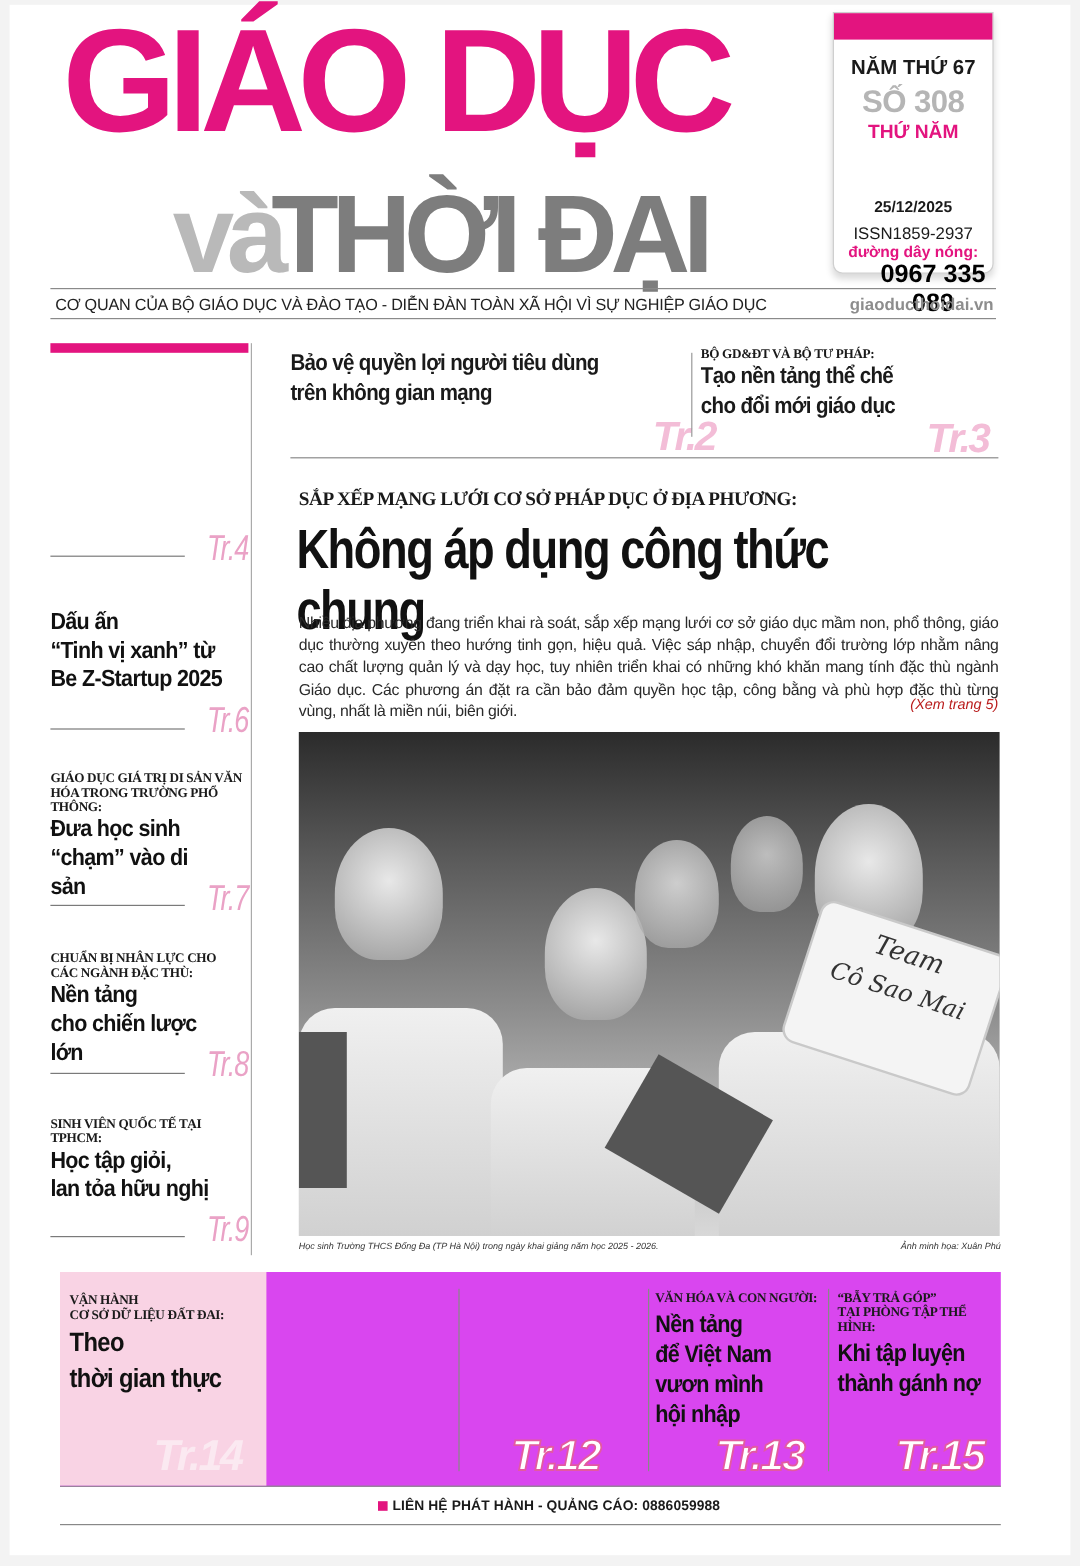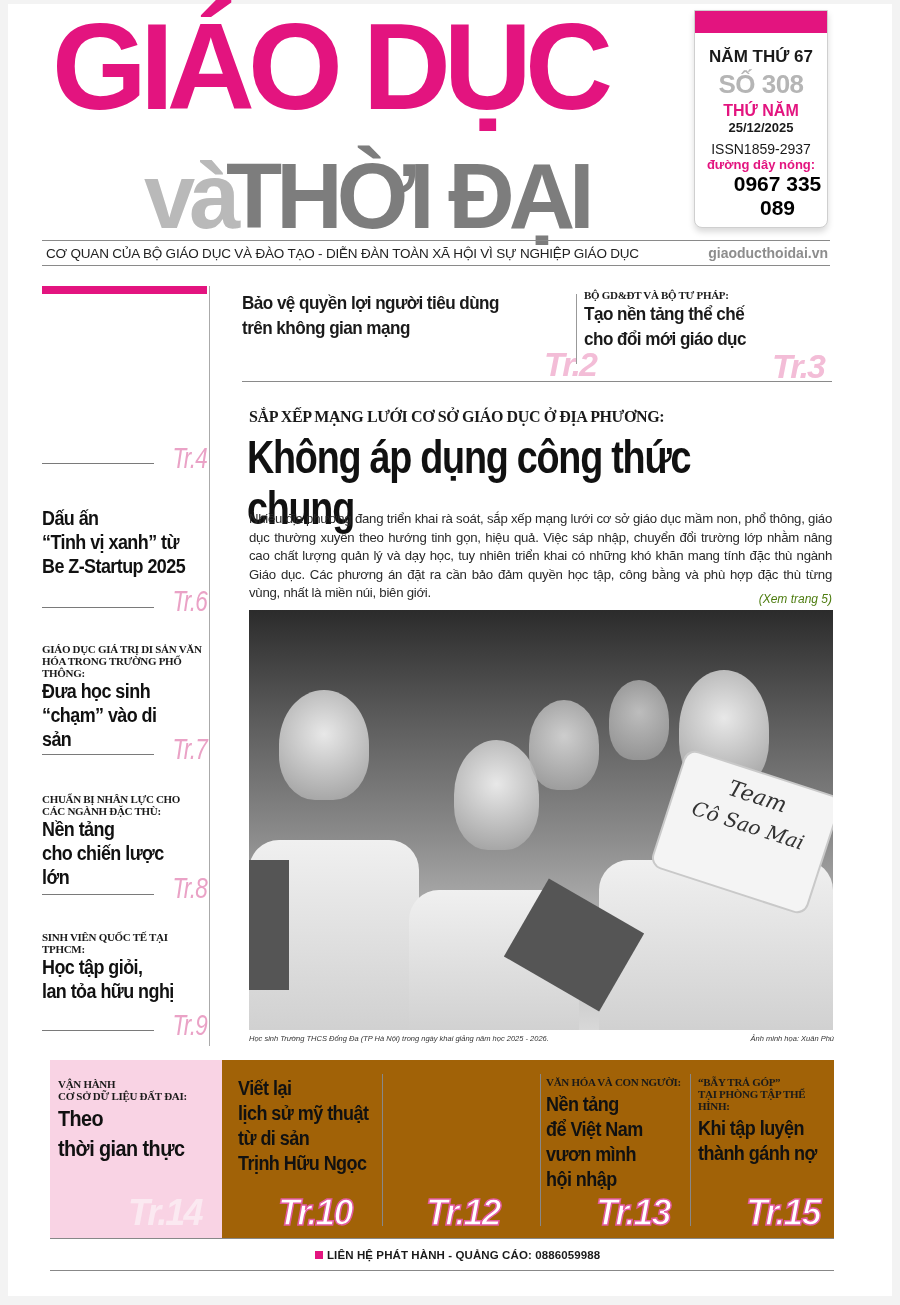--- a/index.html
+++ b/index.html
@@ -37,21 +37,21 @@
   
   .issue-box {
     position: absolute; left: 694px; top: 10px; width: 132px; height: 216px;
     border: 1px solid #cfcfcf; border-radius: 0 0 8px 8px; background: #fff;
     box-shadow: 0 4px 6px rgba(0,0,0,0.15); text-align: center;
   }
   .issue-box .bar { height: 22px; background: #e3147f; }
   .issue-year { margin-top: 14px; font-size: 17px; font-weight: 700; color: #1a1a1a; }
   .issue-num { font-size: 26px; font-weight: 700; color: #b5b5b5; margin-top: 2px; letter-spacing: -0.5px;}
   .issue-day { font-size: 16px; font-weight: 700; color: #e3147f; margin-top: 2px; }
-  .issue-date { font-size: 13px; font-weight: 700; color: #1a1a1a; }
+  .issue-date { font-size: 13px; font-weight: 700; color: #1a1a1a; margin-top: 45px; }
   .issue-issn { font-size: 14px; color: #1a1a1a; margin-top: 6px; }
   .issue-hot { font-size: 13px; font-weight: 700; color: #e3147f; }
   .issue-phone { font-size: 21px; font-weight: 700; color: #000000; margin-left: 33px; }
   
   .sidebar { position: absolute; left: 42px; top: 286px; width: 167px; height: 760px; border-right: 1px solid #aaa; }
   .sidebar .topbar { position: absolute; left: 0; top: 0; width: 165px; height: 8px; background: #e3147f; }
   .side-item { position: absolute; left: 0; width: 160px; }
   .kicker {
     font-family: "Liberation Serif", serif; font-size: 11px; font-weight: 700;
     text-transform: uppercase; line-height: 12px; color: #1a1a1a; letter-spacing: -0.3px;
@@ -83,34 +83,34 @@
   }
   .lead-head {
     position: absolute; left: 247px; top: 432px;
     font-weight: 700; font-size: 46px; letter-spacing: -1.5px; color: #111; line-height: 1.1;
     transform: scaleX(0.82); transform-origin: left;
   }
   .lead-body {
     position: absolute; left: 249px; top: 510px; width: 583px;
     font-size: 13.2px; line-height: 18.6px; color: #2a2a2a; text-align: justify; letter-spacing: -0.25px;
   }
-  .lead-more { position: absolute; right: 68px; top: 592px; font-size: 12px; font-style: italic; color: #4d7c0f; }
+  .lead-more { position: absolute; right: 68px; top: 580px; font-size: 12px; font-style: italic; color: #b91c1c; }
   
   .photo {
     position: absolute; left: 249px; top: 610px; width: 584px; height: 420px; overflow: hidden;
     background: linear-gradient(180deg, #2b2b2b 0%, #5a5a5a 25%, #8d8d8d 55%, #bdbdbd 80%, #d8d8d8 100%);
   }
   .photo .kid { position: absolute; border-radius: 50% 50% 40% 40%; background: radial-gradient(circle at 50% 40%, #e8e8e8, #9a9a9a); }
   .photo .body { position: absolute; background: linear-gradient(180deg, #f0f0f0, #cfcfcf); border-radius: 30px 30px 0 0; }
   .photo .sign { position: absolute; background: #f4f4f4; border: 2px solid #c9c9c9; border-radius: 12px; color: #333; font-family: "DejaVu Serif", serif; font-style: italic; text-align: center; }
   .photo .flag { position: absolute; background: #555; }
   .cap-left { position: absolute; left: 249px; top: 1034px; font-size: 7.5px; font-style: italic; color: #333; }
   .cap-right { position: absolute; right: 66px; top: 1034px; font-size: 7.5px; font-style: italic; color: #333; }
   
-  .strip { position: absolute; left: 50px; top: 1060px; width: 784px; height: 178px; background: #a16207; border-bottom: 1px solid #888; }
+  .strip { position: absolute; left: 50px; top: 1060px; width: 784px; height: 178px; background: #d946ef; border-bottom: 1px solid #888; }
   .strip .cell { position: absolute; top: 0; height: 178px; }
   .strip .cell.pink { background: #f9d3e4; }
   .strip .vsep { position: absolute; top: 14px; width: 1px; height: 152px; background: #888; }
   .cell-kicker { font-family: "Liberation Serif", serif; font-weight: 700; font-size: 11px; line-height: 12px; letter-spacing: -0.3px; text-transform: uppercase; white-space: pre-line; color:#1a1a1a; }
   .cell-head { font-weight: 700; font-size: 20px; line-height: 25px; letter-spacing: -0.6px; transform: scaleX(0.9); transform-origin: left; white-space: pre-line; color: #111; }
   .tr-out {
     position: absolute; bottom: 4px; font-weight: 700; font-style: italic; font-size: 36px;
     color: #ffffff; -webkit-text-stroke: 1.5px #e35aa0; letter-spacing: -2px;
   }
   .tr-white { position: absolute; bottom: 4px; font-weight: 700; font-style: italic; font-size: 36px; color: #fbe9f1; letter-spacing: -2px; }
@@ -190,21 +190,21 @@
 <div class="tr-big" style="left:500px; top:345px;margin-left:44px;">Tr.2</div>
 <div class="top-divider"></div>
 <div class="top-story-2">
   <div class="kicker">BỘ GD&amp;ĐT VÀ BỘ TƯ PHÁP:</div>
   <div class="top-head">Tạo nền tảng thể chế
 cho đổi mới giáo dục</div>
 </div>
 <div class="tr-big" style="left:772px; top:347px;">Tr.3</div>
 <div class="top-rule"></div>
 
-<div class="lead-kicker">SẮP XẾP MẠNG LƯỚI CƠ SỞ GIÁO DỤC Ở ĐỊA PHƯƠNG:</div>
+<div class="lead-kicker">SẮP XẾP MẠNG LƯỚI CƠ SỞ PHÁP DỤC Ở ĐỊA PHƯƠNG:</div>
 <div class="lead-head">Không áp dụng công thức chung</div>
 <div class="lead-body">Nhiều địa phương đang triển khai rà soát, sắp xếp mạng lưới cơ sở giáo dục mầm non, phổ thông, giáo dục thường xuyên theo hướng tinh gọn, hiệu quả. Việc sáp nhập, chuyển đổi trường lớp nhằm nâng cao chất lượng quản lý và dạy học, tuy nhiên triển khai có những khó khăn mang tính đặc thù ngành Giáo dục. Các phương án đặt ra cần bảo đảm quyền học tập, công bằng và phù hợp đặc thù từng vùng, nhất là miền núi, biên giới.</div>
 <div class="lead-more">(Xem trang 5)</div>
 
 <div class="photo">
 
   <div class="body" style="left:0; top:230px; width:170px; height:200px;"></div>
   <div class="kid" style="left:30px; top:80px; width:90px; height:110px;"></div>
   <div class="body" style="left:160px; top:280px; width:170px; height:150px;"></div>
   <div class="kid" style="left:205px; top:130px; width:85px; height:110px;"></div>
@@ -225,29 +225,20 @@
 <div class="strip">
   <div class="cell pink" style="left:0; width:172px;">
     <div style="position:absolute; left:8px; top:18px; width:160px;">
       <div class="cell-kicker">VẬN HÀNH
 CƠ SỞ DỮ LIỆU ĐẤT ĐAI:</div>
       <div class="cell-head" style="font-size:22px; line-height:30px; margin-top:2px;">Theo
 thời gian thực</div>
     </div>
     <div class="tr-white" style="left:78px;">Tr.14</div>
   </div>
-  <div class="cell" style="left:180px; width:150px;">
-    <div style="position:absolute; left:8px; top:16px; width:150px;">
-      <div class="cell-head">Viết lại
-lịch sử mỹ thuật
-từ di sản
-Trịnh Hữu Ngọc</div>
-    </div>
-    <div class="tr-out" style="left:48px;">Tr.10</div>
-  </div>
   <div class="vsep" style="left:332px;"></div>
   <div class="cell" style="left:336px; width:150px;">
     <div class="tr-out" style="left:28px;margin-left:12px;">Tr.12</div>
   </div>
   <div class="vsep" style="left:490px;"></div>
   <div class="cell" style="left:494px; width:150px;">
     <div style="position:absolute; left:2px; top:16px; width:150px;">
       <div class="cell-kicker">VĂN HÓA VÀ CON NGƯỜI:</div>
       <div class="cell-head" style="margin-top:4px;">Nền tảng
 để Việt Nam

